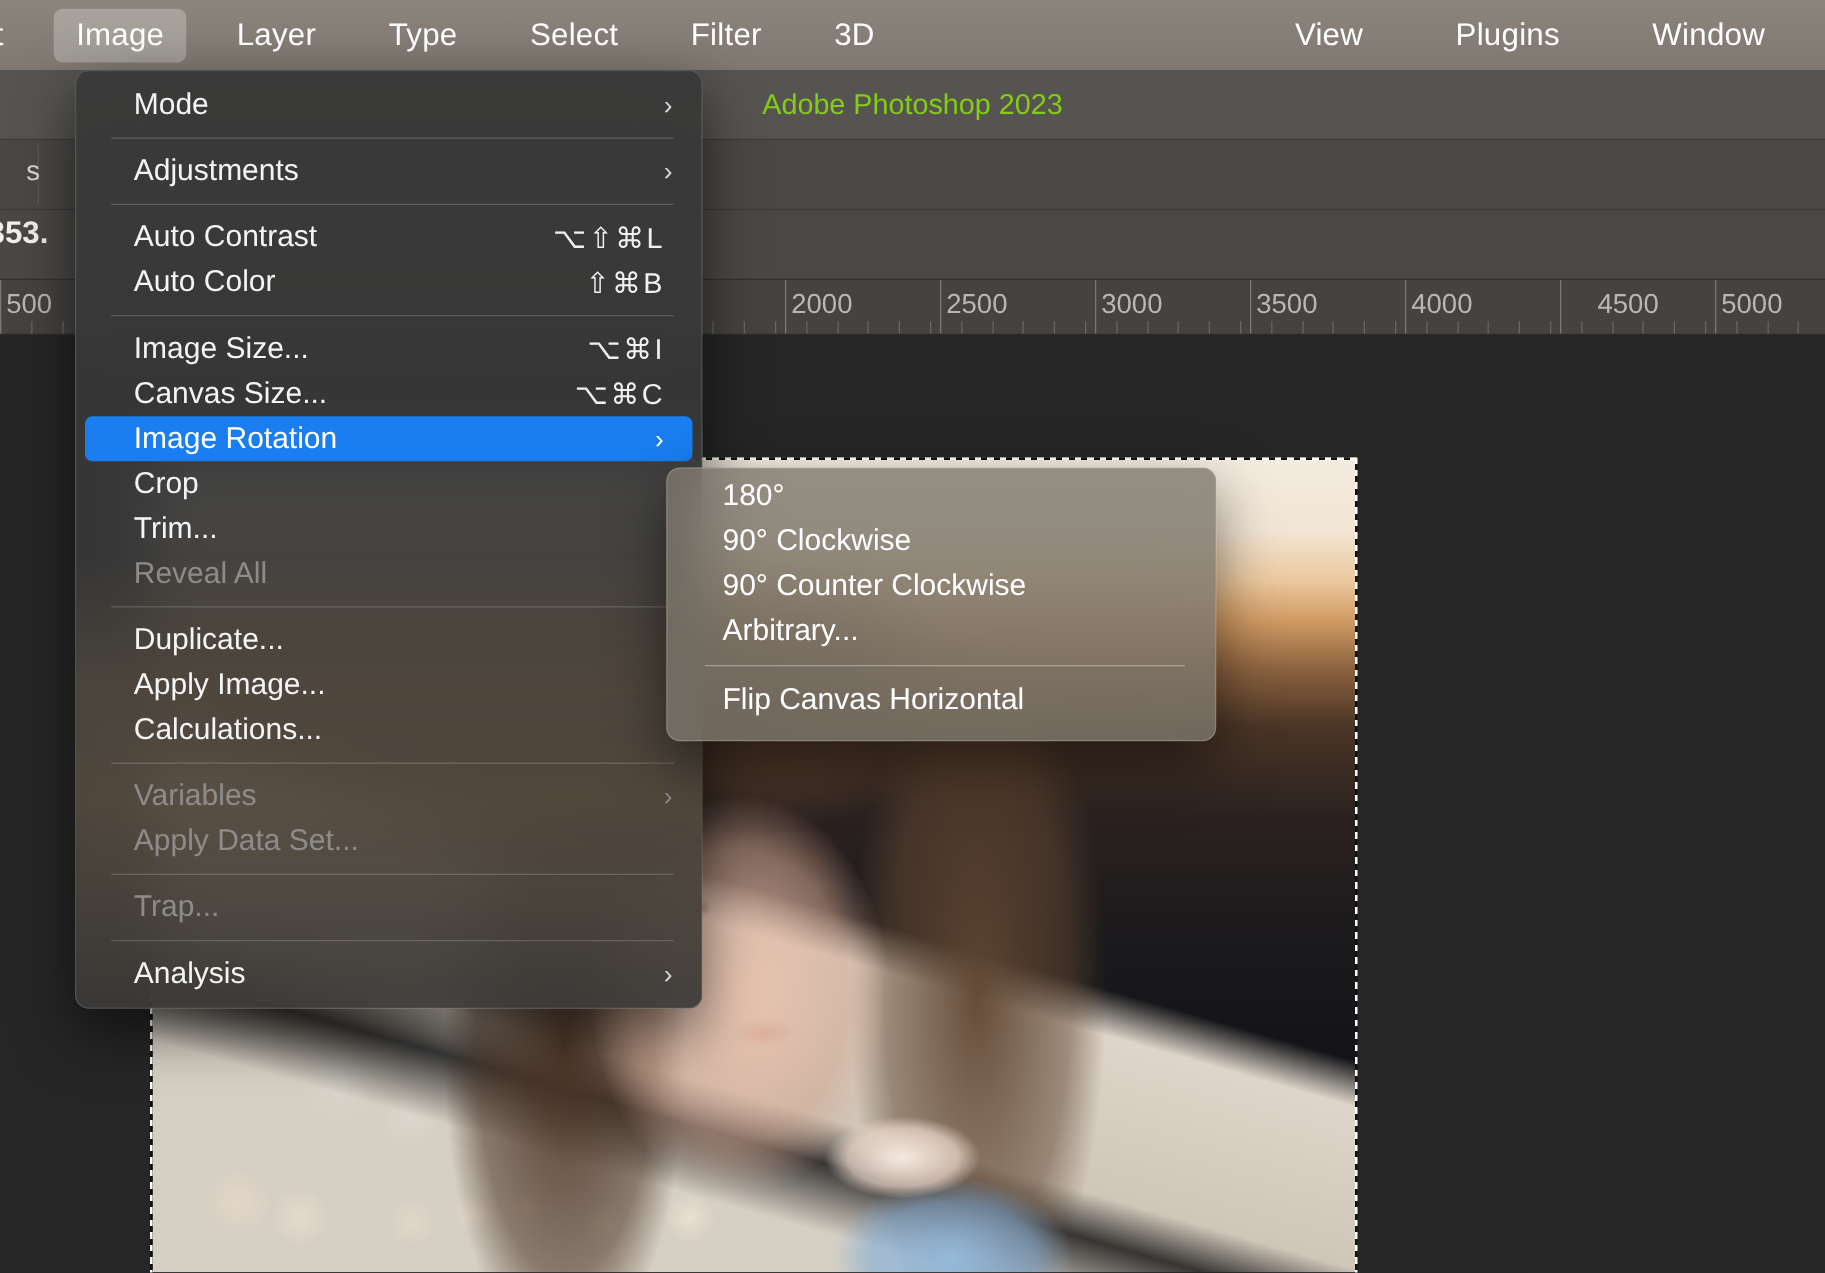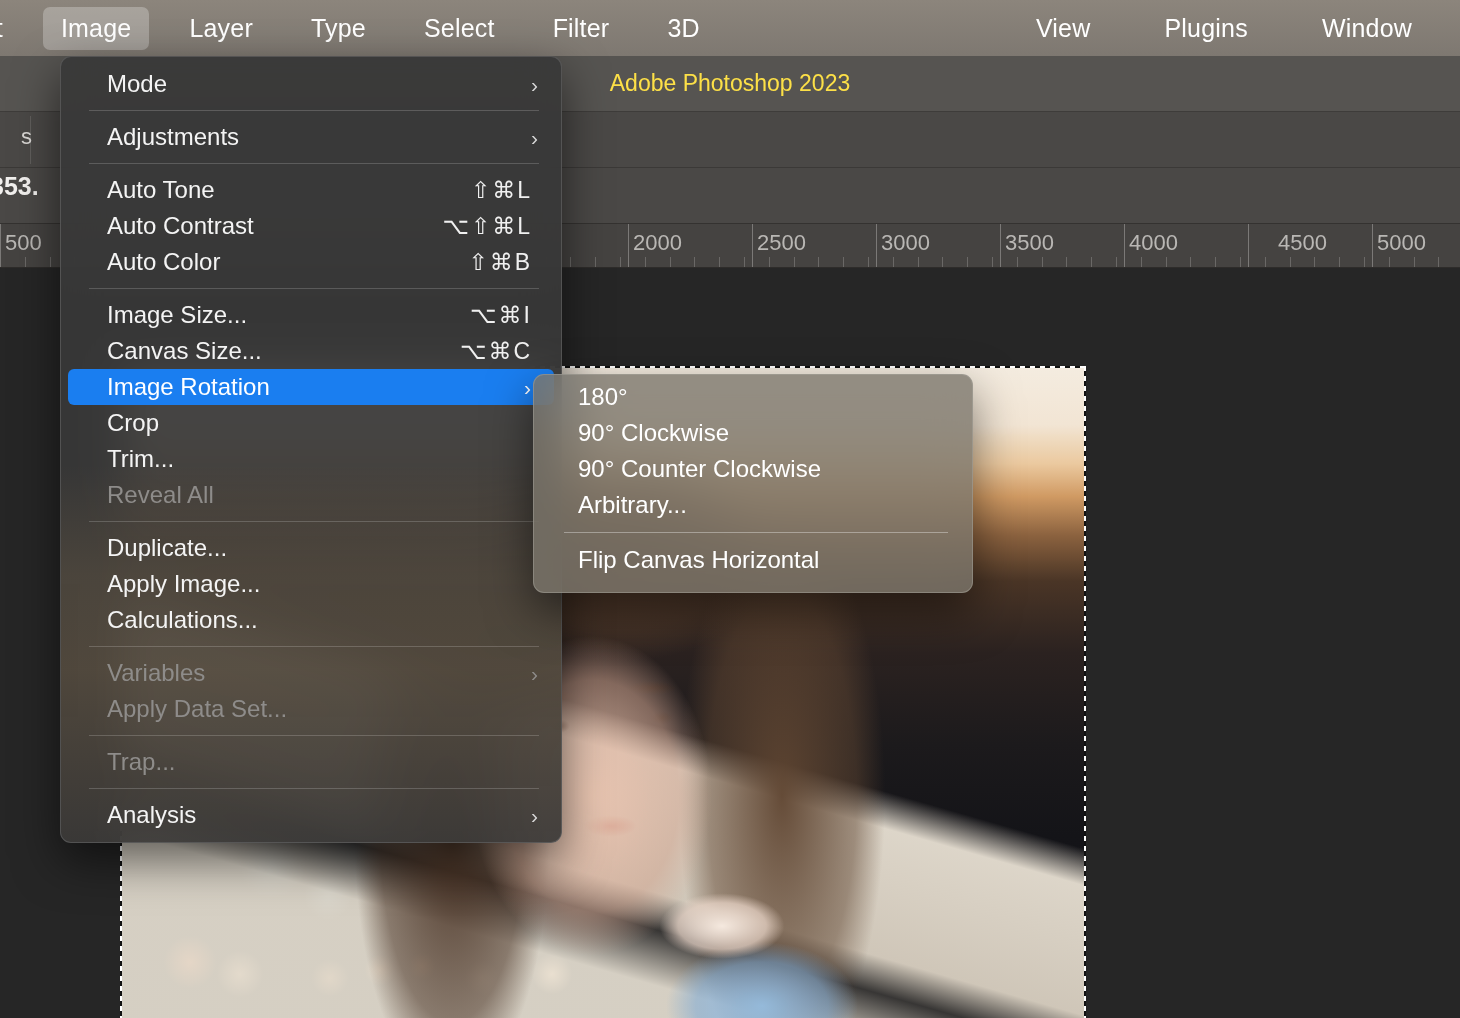--- a/index.html
+++ b/index.html
@@ -98,21 +98,21 @@
   #menu-left .menu-item:first-child{ padding-left:0; margin-left:-10px; }
   #menu-right{ display:flex; align-items:center; gap:38px; padding-right:30px; }
 
   
   #title-bar{
     position:absolute; left:0; top:56px; width:1460px; height:56px;
     background:#565451;
     display:flex; align-items:center; justify-content:center;
     border-bottom:1px solid #3e3c3a;
   }
-  #title-text{ font-size:23px; color:#fde047; }
+  #title-text{ font-size:23px; color:#84cc16; }
   #options-bar{
     position:absolute; left:0; top:112px; width:1460px; height:112px;
     background:#4a4846; border-bottom:1px solid #343230;
   }
   #options-bar .ob-row1{
     position:absolute; left:0; top:0; width:1460px; height:56px;
     border-bottom:1px solid #3b3937;
   }
   #tool-fragment{
     position:absolute; left:-4px; top:12px; width:36px; height:34px;
@@ -340,25 +340,20 @@
       <span class="chev">›</span>
     </div>
     <div class="msep"></div>
     <div class="mi">
       <span class="label">Adjustments</span>
       <span class="grow"></span>
       <span class="chev">›</span>
     </div>
     <div class="msep"></div>
     <div class="mi">
-      <span class="label">Auto Tone</span>
-      <span class="grow"></span>
-      <span class="shortcut">⇧⌘L</span>
-    </div>
-    <div class="mi">
       <span class="label">Auto Contrast</span>
       <span class="grow"></span>
       <span class="shortcut">⌥⇧⌘L</span>
     </div>
     <div class="mi">
       <span class="label">Auto Color</span>
       <span class="grow"></span>
       <span class="shortcut">⇧⌘B</span>
     </div>
     <div class="msep"></div>

